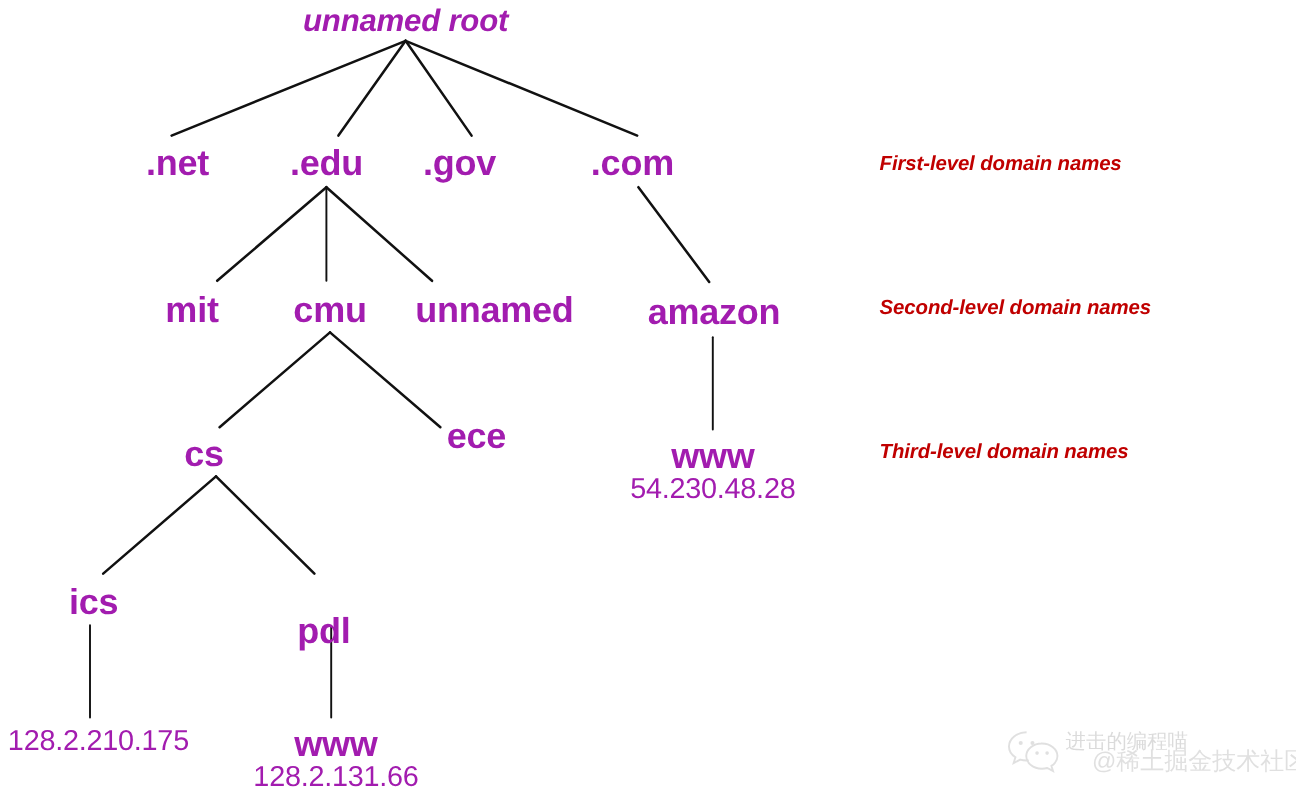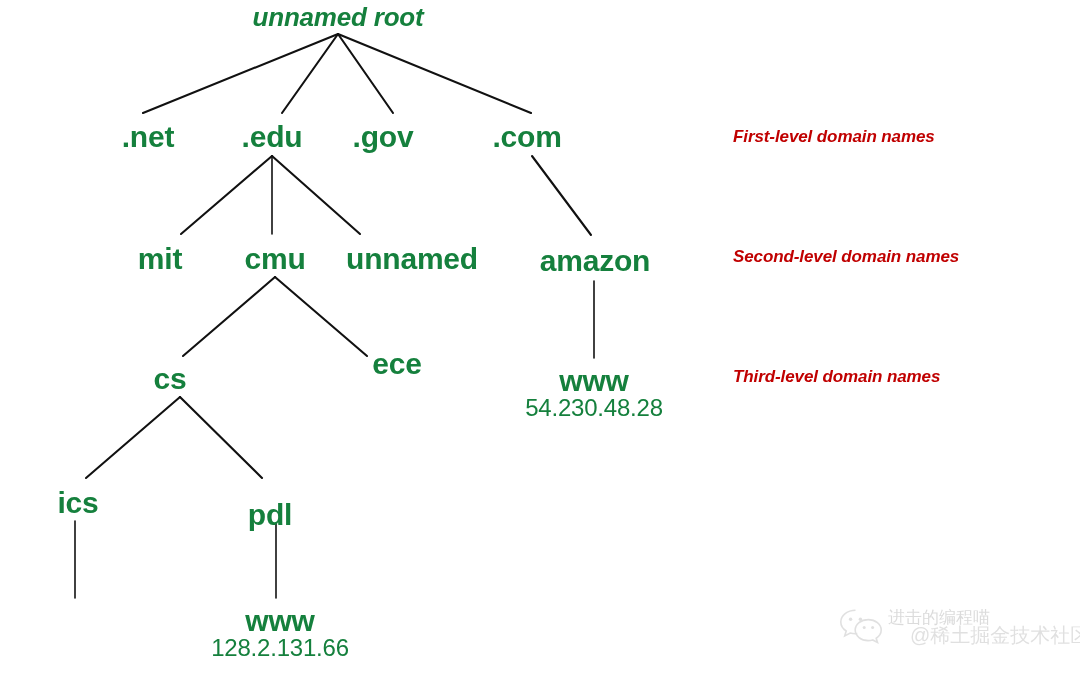--- a/index.html
+++ b/index.html
@@ -22,21 +22,21 @@
     left: 0;
     top: 0;
     width: 1080px;
     height: 676px;
   }
   .node {
     position: absolute;
     transform: translateX(-50%);
     white-space: nowrap;
     text-align: center;
-    color: #15803d;
+    color: #a21caf;
   }
   .node-label {
     font-weight: bold;
     font-size: 30px;
     line-height: 30px;
     letter-spacing: -0.2px;
   }
   .node-root .node-label {
     font-style: italic;
     font-size: 26px;
@@ -151,24 +151,25 @@
       <div class="node" style="left: 377px; top: 349px; margin-left: 20px;">
         <div class="node-label">ece</div>
       </div>
       <div class="node" style="left: 594px; top: 366px;">
         <div class="node-label">www</div>
         <div class="node-ip">54.230.48.28</div>
       </div>
       <div class="node" style="left: 78px; top: 488px;">
         <div class="node-label">ics</div>
       </div>
-      <div class="node" style="left: 270px; top: 500px; text-align: center;">
+      <div class="node" style="left: 270px; top: 512px; text-align: center;">
         <div class="node-label">pdl</div>
       </div>
       <div class="node" style="left: 82px; top: 606px;">
+        <div class="node-ip">128.2.210.175</div>
       </div>
       <div class="node" style="left: 280px; top: 606px;">
         <div class="node-label">www</div>
         <div class="node-ip">128.2.131.66</div>
       </div>
     </div>
 
   <div id="annotations">
       <div class="annotation" style="left: 733px; top: 124px;">First-level domain names</div>
       <div class="annotation" style="left: 733px; top: 244px;">Second-level domain names</div>

